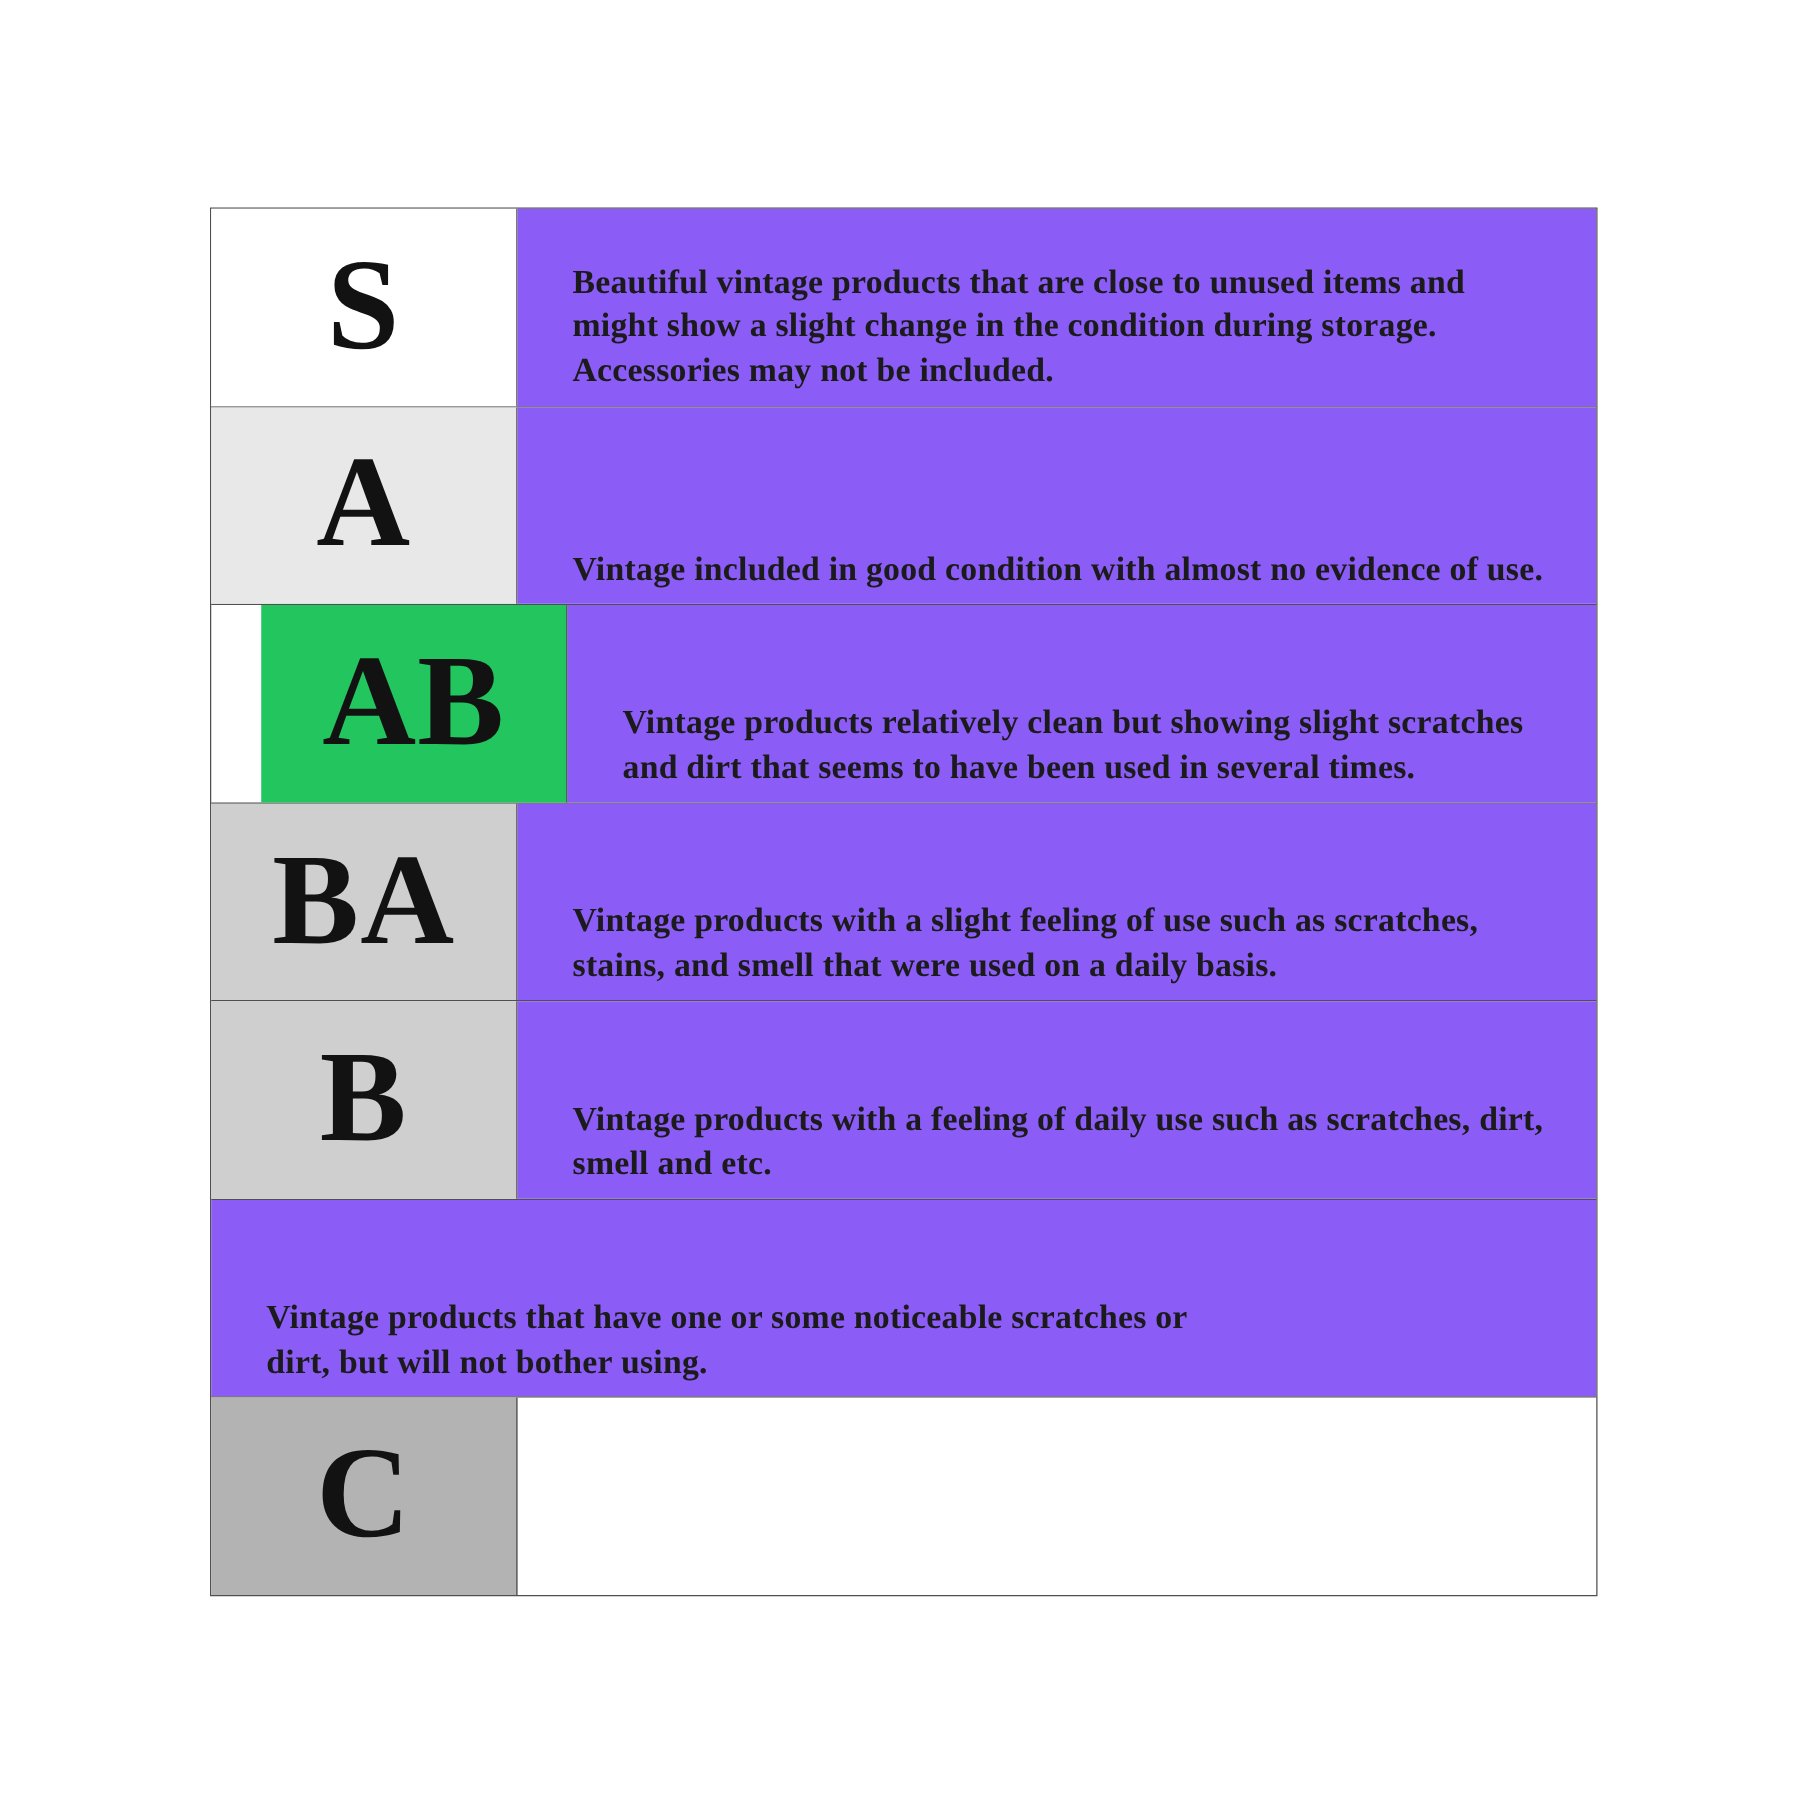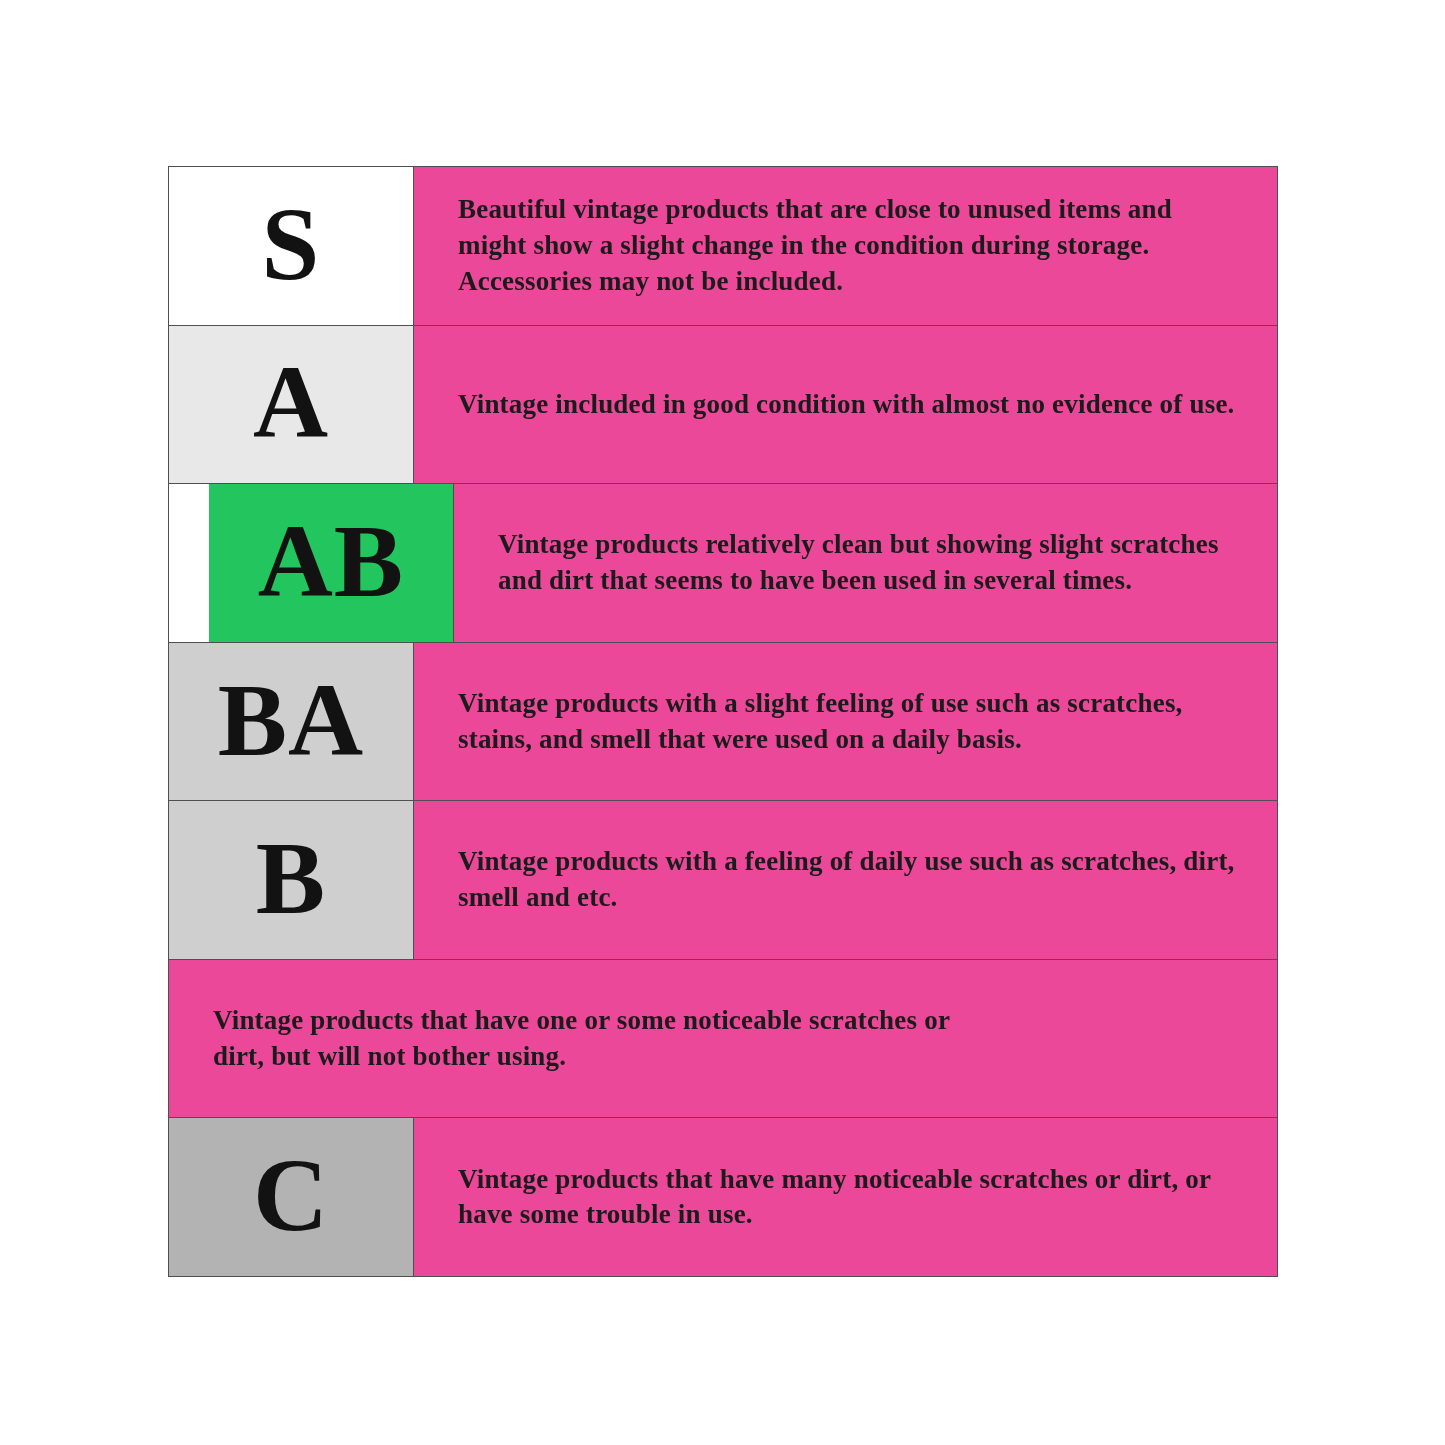--- a/index.html
+++ b/index.html
@@ -47,23 +47,23 @@
   .grade-letter {
     font-size: 104px;
     font-weight: 700;
     color: #121212;
     line-height: 1;
     letter-spacing: 1px;
     transform: translateY(-2px);
   }
   .desc-cell {
     flex: 1 1 auto;
-    background: #ec4899;
+    background: #8b5cf6;
     display: flex;
-    align-items: center;
+    align-items: flex-end;
     padding: 10px 40px 10px 44px;
   }
   .desc-text {
     font-size: 27px;
     font-weight: 700;
     line-height: 1.32;
     color: var(--text-color);
     letter-spacing: 0.2px;
     max-width: 790px;
   }
@@ -121,18 +121,15 @@
   <div class="row">
     <div class="desc-cell">
       <p class="desc-text">Vintage products that have one or some noticeable scratches or dirt, but will not bother using.</p>
     </div>
   </div>
 
   <div class="row">
     <div class="grade-cell" style="background: rgb(179, 179, 179);">
       <span class="grade-letter">C</span>
     </div>
-    <div class="desc-cell">
-      <p class="desc-text">Vintage products that have many noticeable scratches or dirt, or have some trouble in use.</p>
-    </div>
   </div>
 </div>
 </div>
 
 </body></html>

